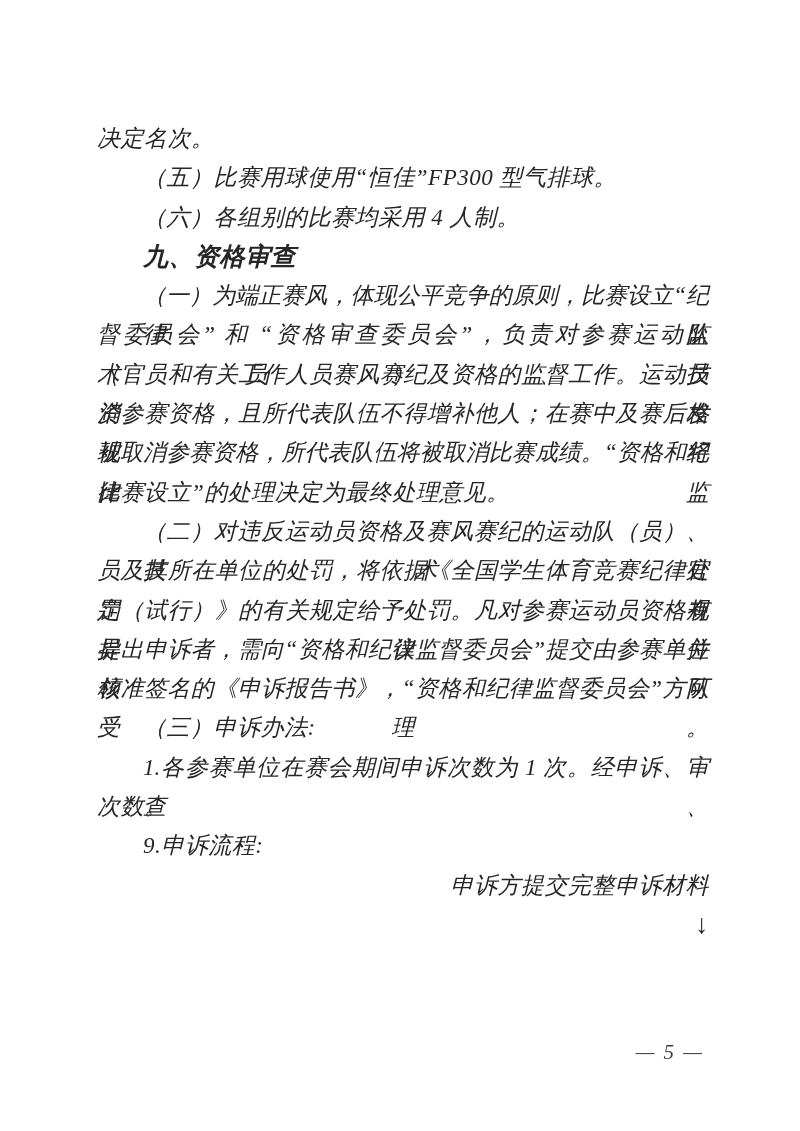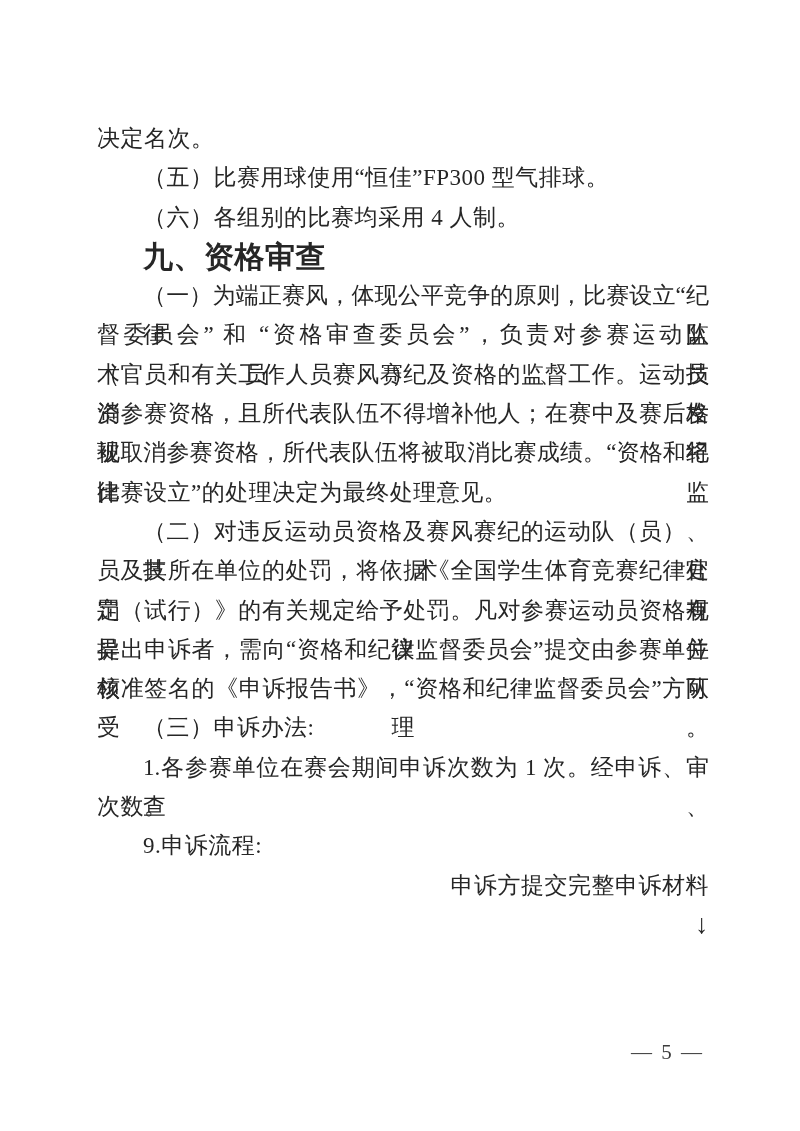--- a/index.html
+++ b/index.html
@@ -4,20 +4,21 @@
 <style>
   html,body{margin:0;padding:0;background:#e8e8e8;}
   .page{
     position:relative;
     width:800px;height:1131px;
     margin:0 auto;
     background:#ffffff;
     font-family:"Liberation Serif","DejaVu Serif",serif;
     color:#262626;
     overflow:hidden;
+    font-style:italic;
   }
   .content{
     position:absolute;
     left:97px;top:119px;
     width:612px;
   }
   .line{
     font-size:23px;
     line-height:39.3px;
     height:39.3px;
@@ -30,21 +31,21 @@
     text-align:justify;
     text-align-last:justify;
     letter-spacing:0;
   }
   .line.indent{
     padding-left:46px;
   }
   .line.heading{
     font-family:"Liberation Sans","DejaVu Sans",sans-serif;
     font-weight:bold;
-    font-size:30px;
+    font-size:25px;
   }
   .line.center{
     text-align:right;
     padding-left:0;
   }
   .line.arrow{
     font-family:"Liberation Sans","DejaVu Sans",sans-serif;
     font-weight:bold;
     font-size:27px;
     line-height:39.3px;

